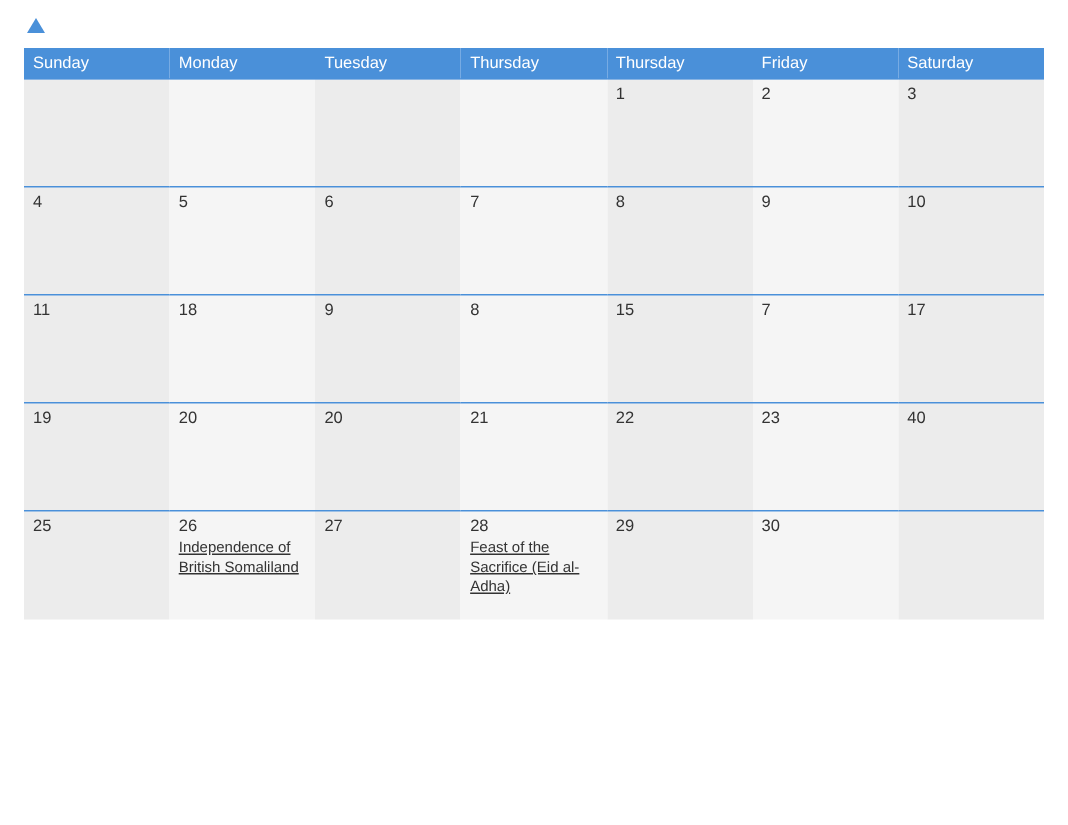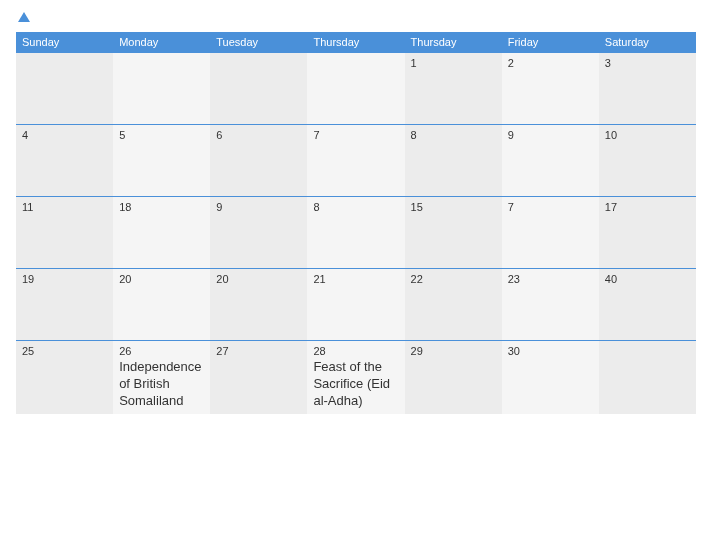--- a/index.html
+++ b/index.html
@@ -98,24 +98,25 @@
     .calendar tbody td:nth-child(even) {
       background: #f5f5f5;
     }
     .day-number {
       font-size: 11px;
       color: #333;
       display: block;
       margin-bottom: 2px;
     }
     .event {
-      font-size: 13px;
+      font-size: 10px;
       color: #333;
       line-height: 1.3;
       margin-top: 2px;
+      text-decoration: underline;
     }
   </style>
 </head>
 <body>
 
 <div class="page">
   <div class="header">
     <div class="logo">
       <div class="logo-row">
         <span class="logo-general"></span>

